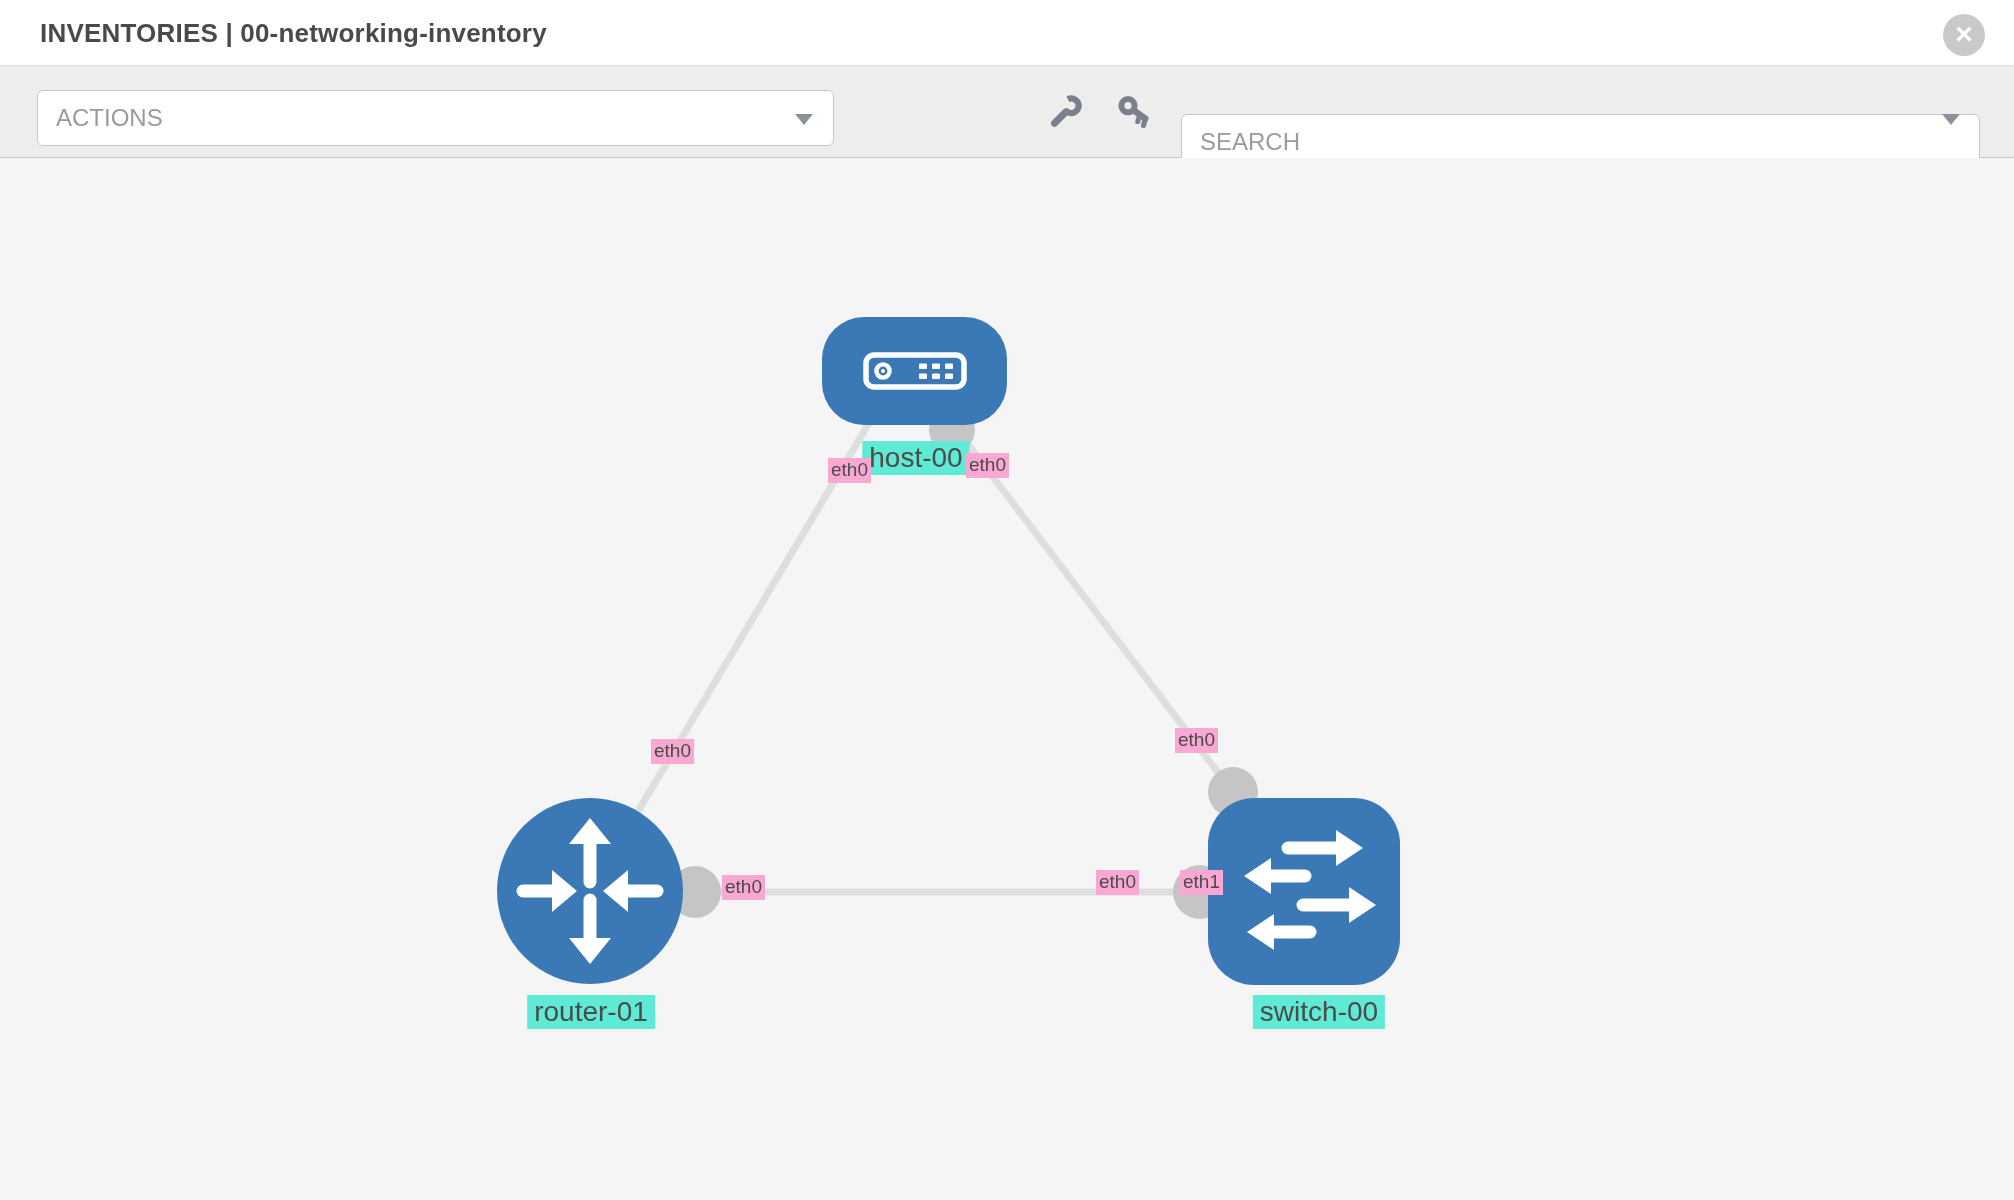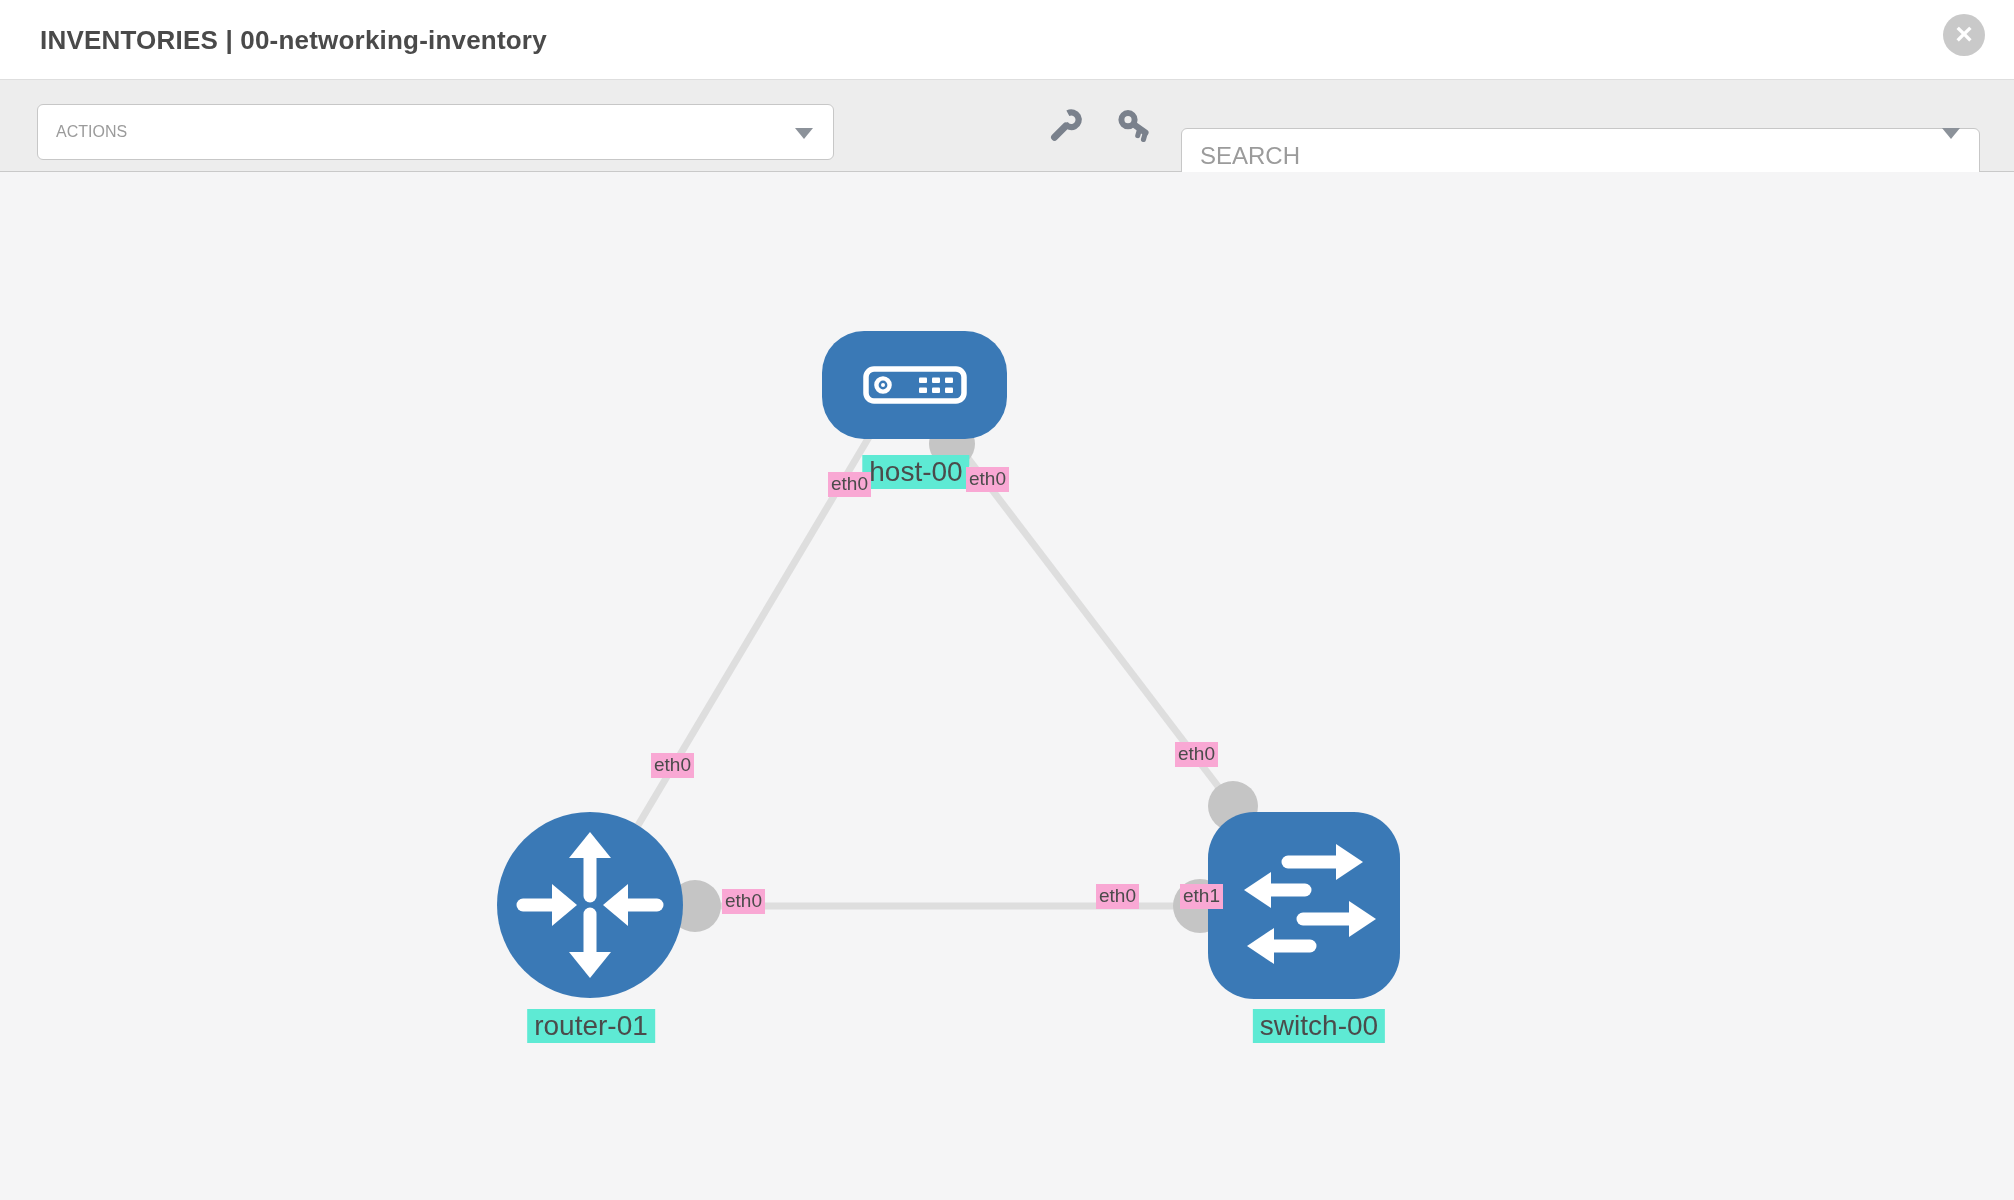--- a/index.html
+++ b/index.html
@@ -1,37 +1,37 @@
 <!DOCTYPE html>
 <html><head>
 <meta charset="utf-8">
 <style>
   * { margin:0; padding:0; box-sizing:border-box; }
   html,body { width:2014px; height:1200px; overflow:hidden;
               font-family:"Liberation Sans","DejaVu Sans",sans-serif; background:#fff; }
 
   
-  .header { position:relative; width:100%; height:80px; background:#ffffff;
+  .header { position:relative; width:100%; height:66px; background:#ffffff;
             border-bottom:1px solid #dedede; }
   .page-title { position:absolute; left:40px; top:50%; transform:translateY(-50%);
                 font-size:26px; font-weight:bold; color:#4a4a4a; letter-spacing:.2px; }
   .close-btn { position:absolute; left:1943px; top:14px; width:42px; height:42px;
                border-radius:50%; background:#c9c9c9; border:none; cursor:pointer;
                display:flex; align-items:center; justify-content:center; }
   .close-btn span { color:#ffffff; font-size:30px; font-weight:bold; line-height:1;
                     margin-top:-3px; }
 
   
   .toolbar { position:relative; width:100%; height:92px; background:#ededed;
              border-bottom:1px solid #c9c9c9; }
   .combo { position:absolute; top:90px; height:56px; background:#ffffff;
            border:1px solid #c7c7c7; border-radius:6px; display:flex;
            align-items:center; cursor:pointer; }
   .combo-actions { left:37px; width:797px; top:24px; }
-  .combo-label { margin-left:18px; font-size:16px; color:#9b9b9b; }
+  .combo-label { margin-left:18px; font-size:24px; color:#9b9b9b; }
   .caret { position:absolute; right:20px; top:50%; margin-top:-4px; width:0; height:0;
            border-left:9px solid transparent; border-right:9px solid transparent;
            border-top:11px solid #8c929a; }
   .tool-btn { position:absolute; top:90px; width:44px; height:44px; background:transparent;
               border:none; cursor:pointer; display:flex; align-items:center;
               justify-content:center; }
   .tool-btn.wrench { left:1043px; top:24px; }
   .tool-btn.key { left:1112px; top:24px; }
   .search-wrap { position:absolute; left:1181px; top:24px; width:799px; height:56px; }
   .search-wrap input { width:100%; height:100%; border:1px solid #c7c7c7; border-radius:6px;

